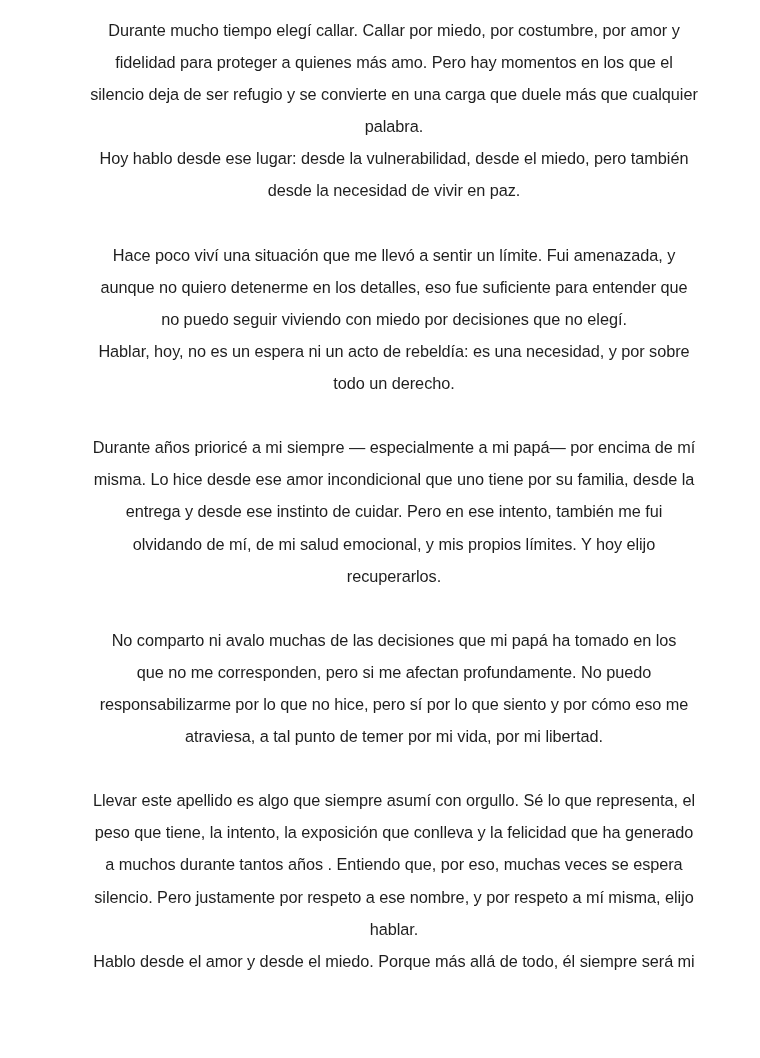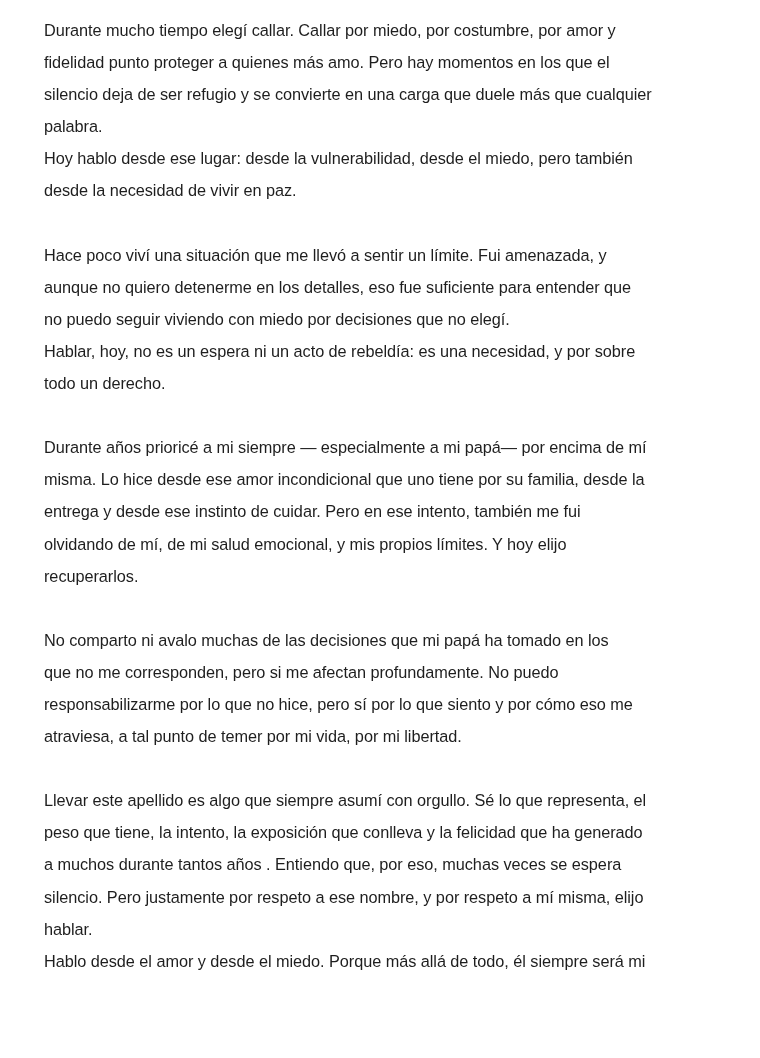--- a/index.html
+++ b/index.html
@@ -23,30 +23,31 @@
       line-height: 32.1px;
       color: #1e1e1e;
       letter-spacing: -0.05px;
     }
     .para {
       margin: 0 0 32.1px 0;
     }
     .line {
       display: block;
       white-space: nowrap;
+      text-align: center;
     }
   </style>
 </head>
 <body>
 
 <div class="doc">
 
   <div class="para">
     <span class="line">Durante mucho tiempo elegí callar. Callar por miedo, por costumbre, por amor y</span>
-    <span class="line">fidelidad punto proteger a quienes más amo. Pero hay momentos en los que el</span>
+    <span class="line">fidelidad para proteger a quienes más amo. Pero hay momentos en los que el</span>
     <span class="line">silencio deja de ser refugio y se convierte en una carga que duele más que cualquier</span>
     <span class="line">palabra.</span>
     <span class="line">Hoy hablo desde ese lugar: desde la vulnerabilidad, desde el miedo, pero también</span>
     <span class="line">desde la necesidad de vivir en paz.</span>
   </div>
 
   <div class="para">
     <span class="line">Hace poco viví una situación que me llevó a sentir un límite. Fui amenazada, y</span>
     <span class="line">aunque no quiero detenerme en los detalles, eso fue suficiente para entender que</span>
     <span class="line">no puedo seguir viviendo con miedo por decisiones que no elegí.</span>

